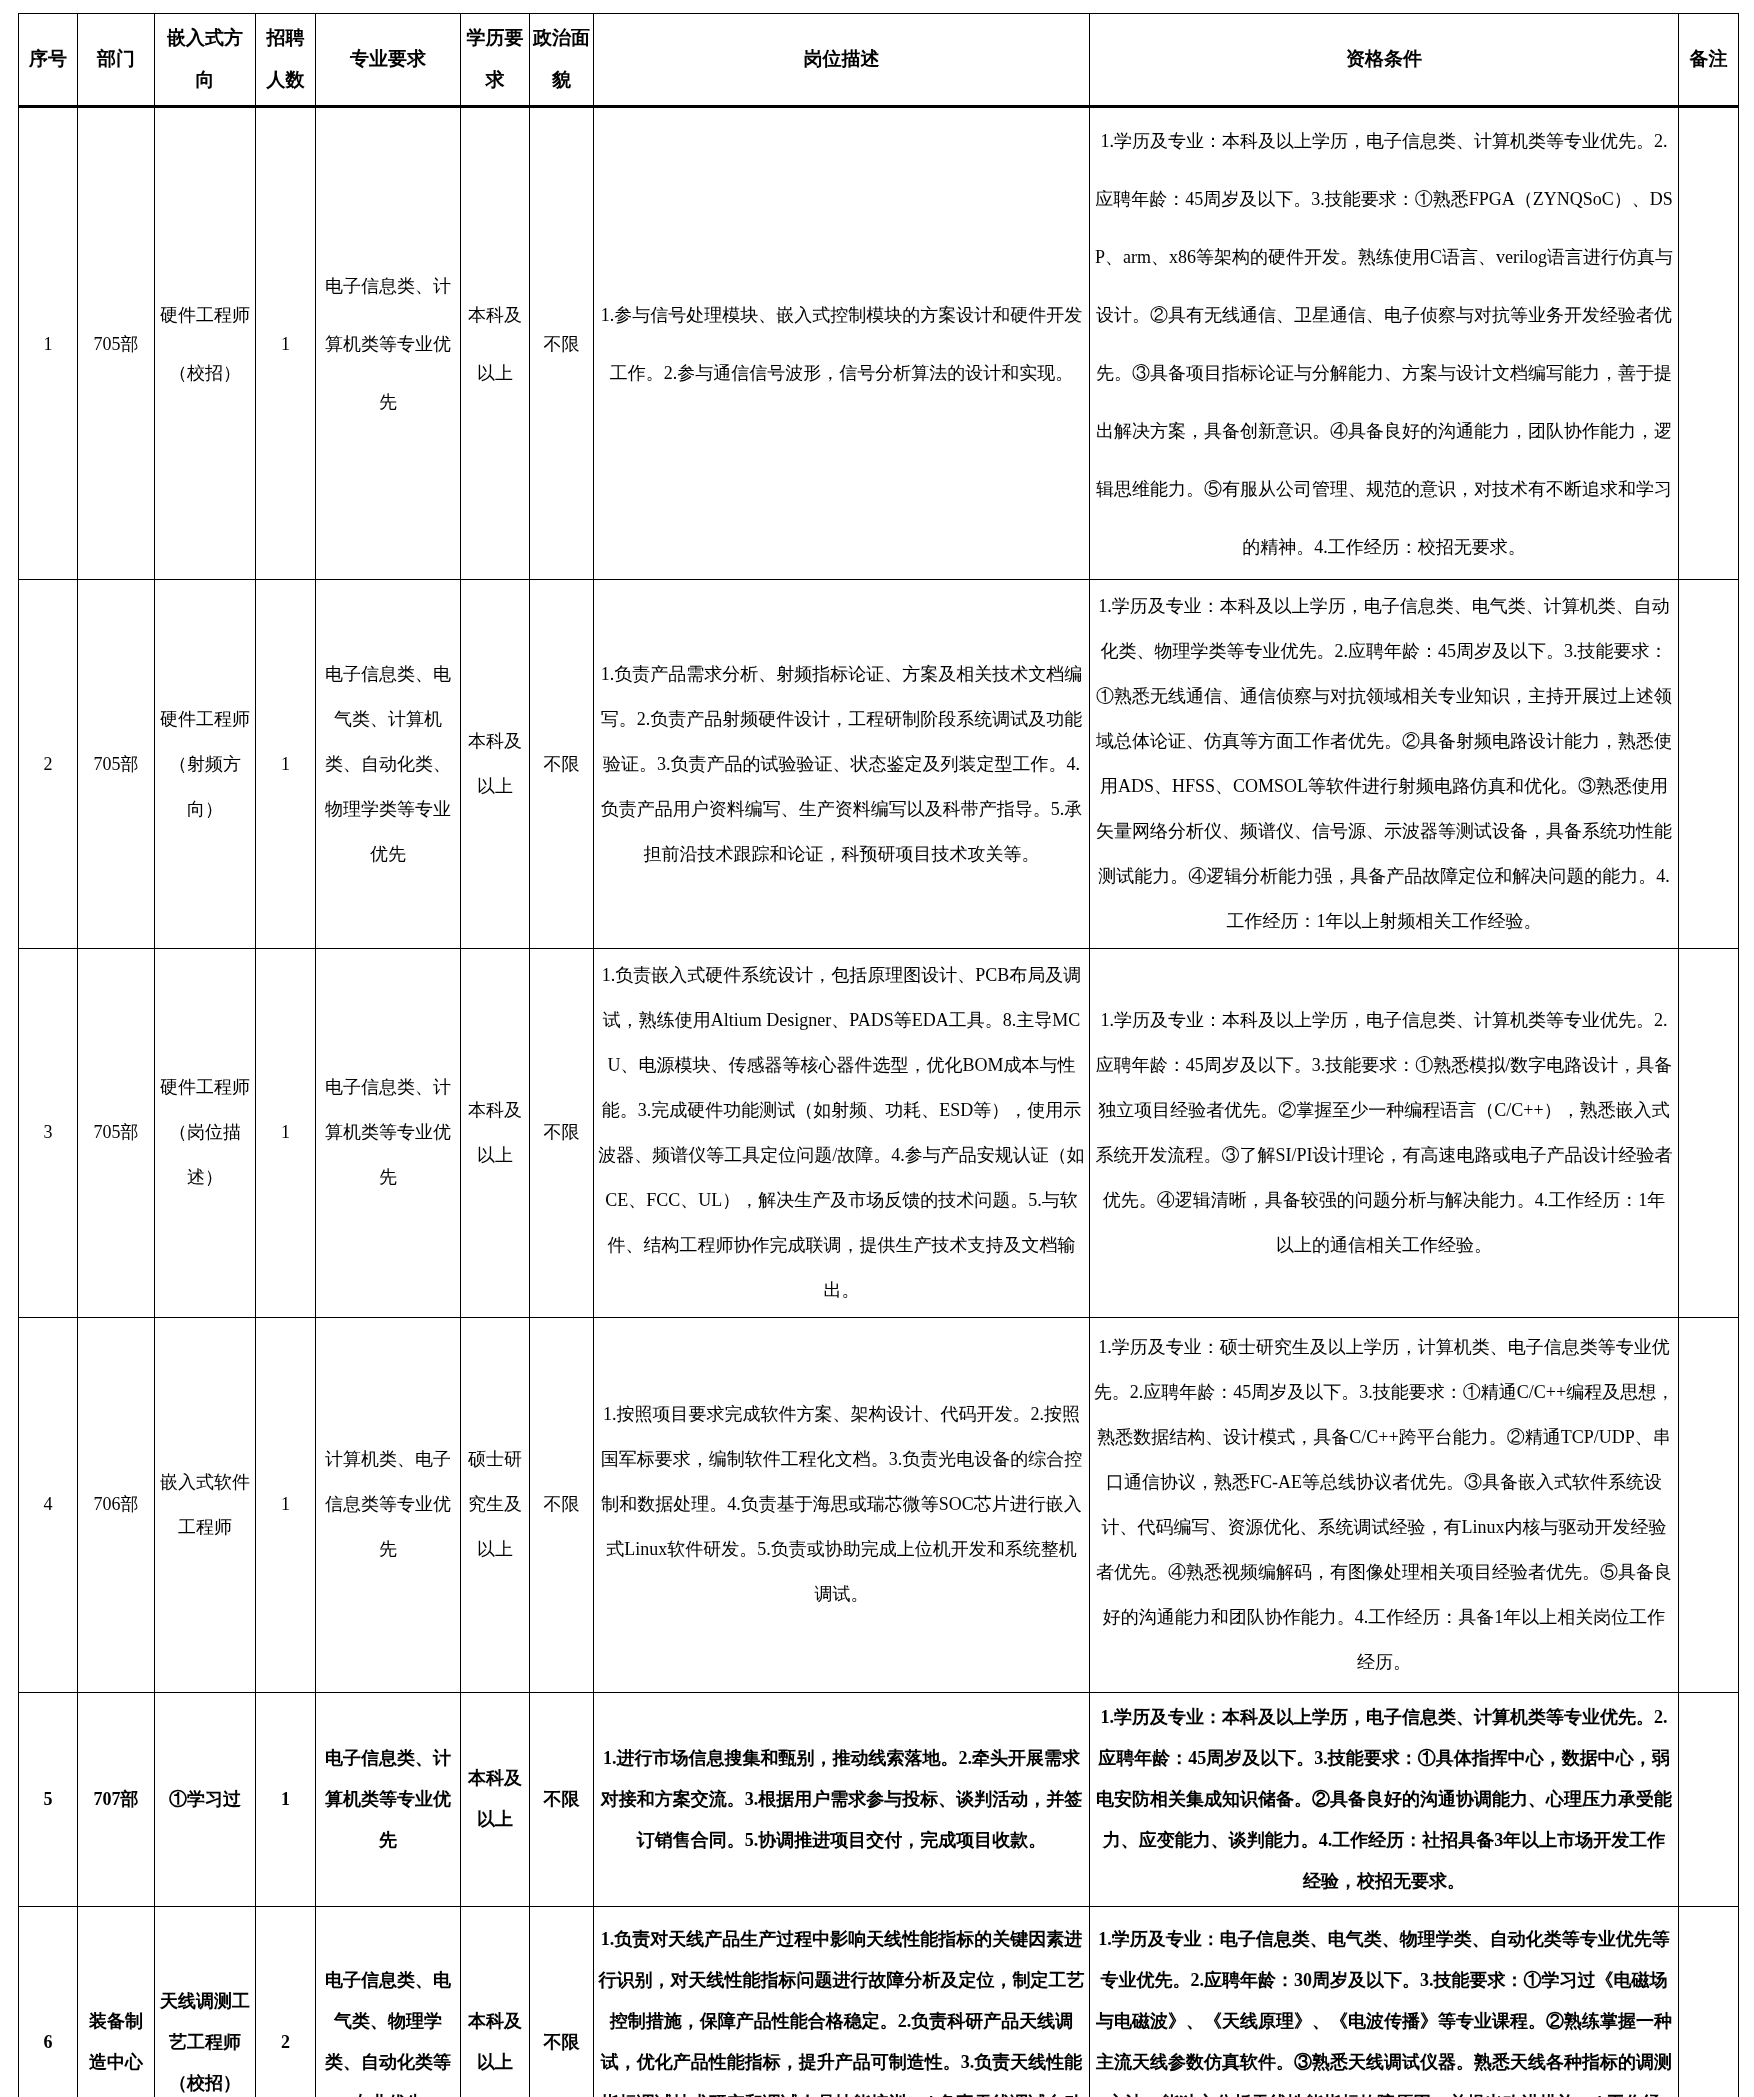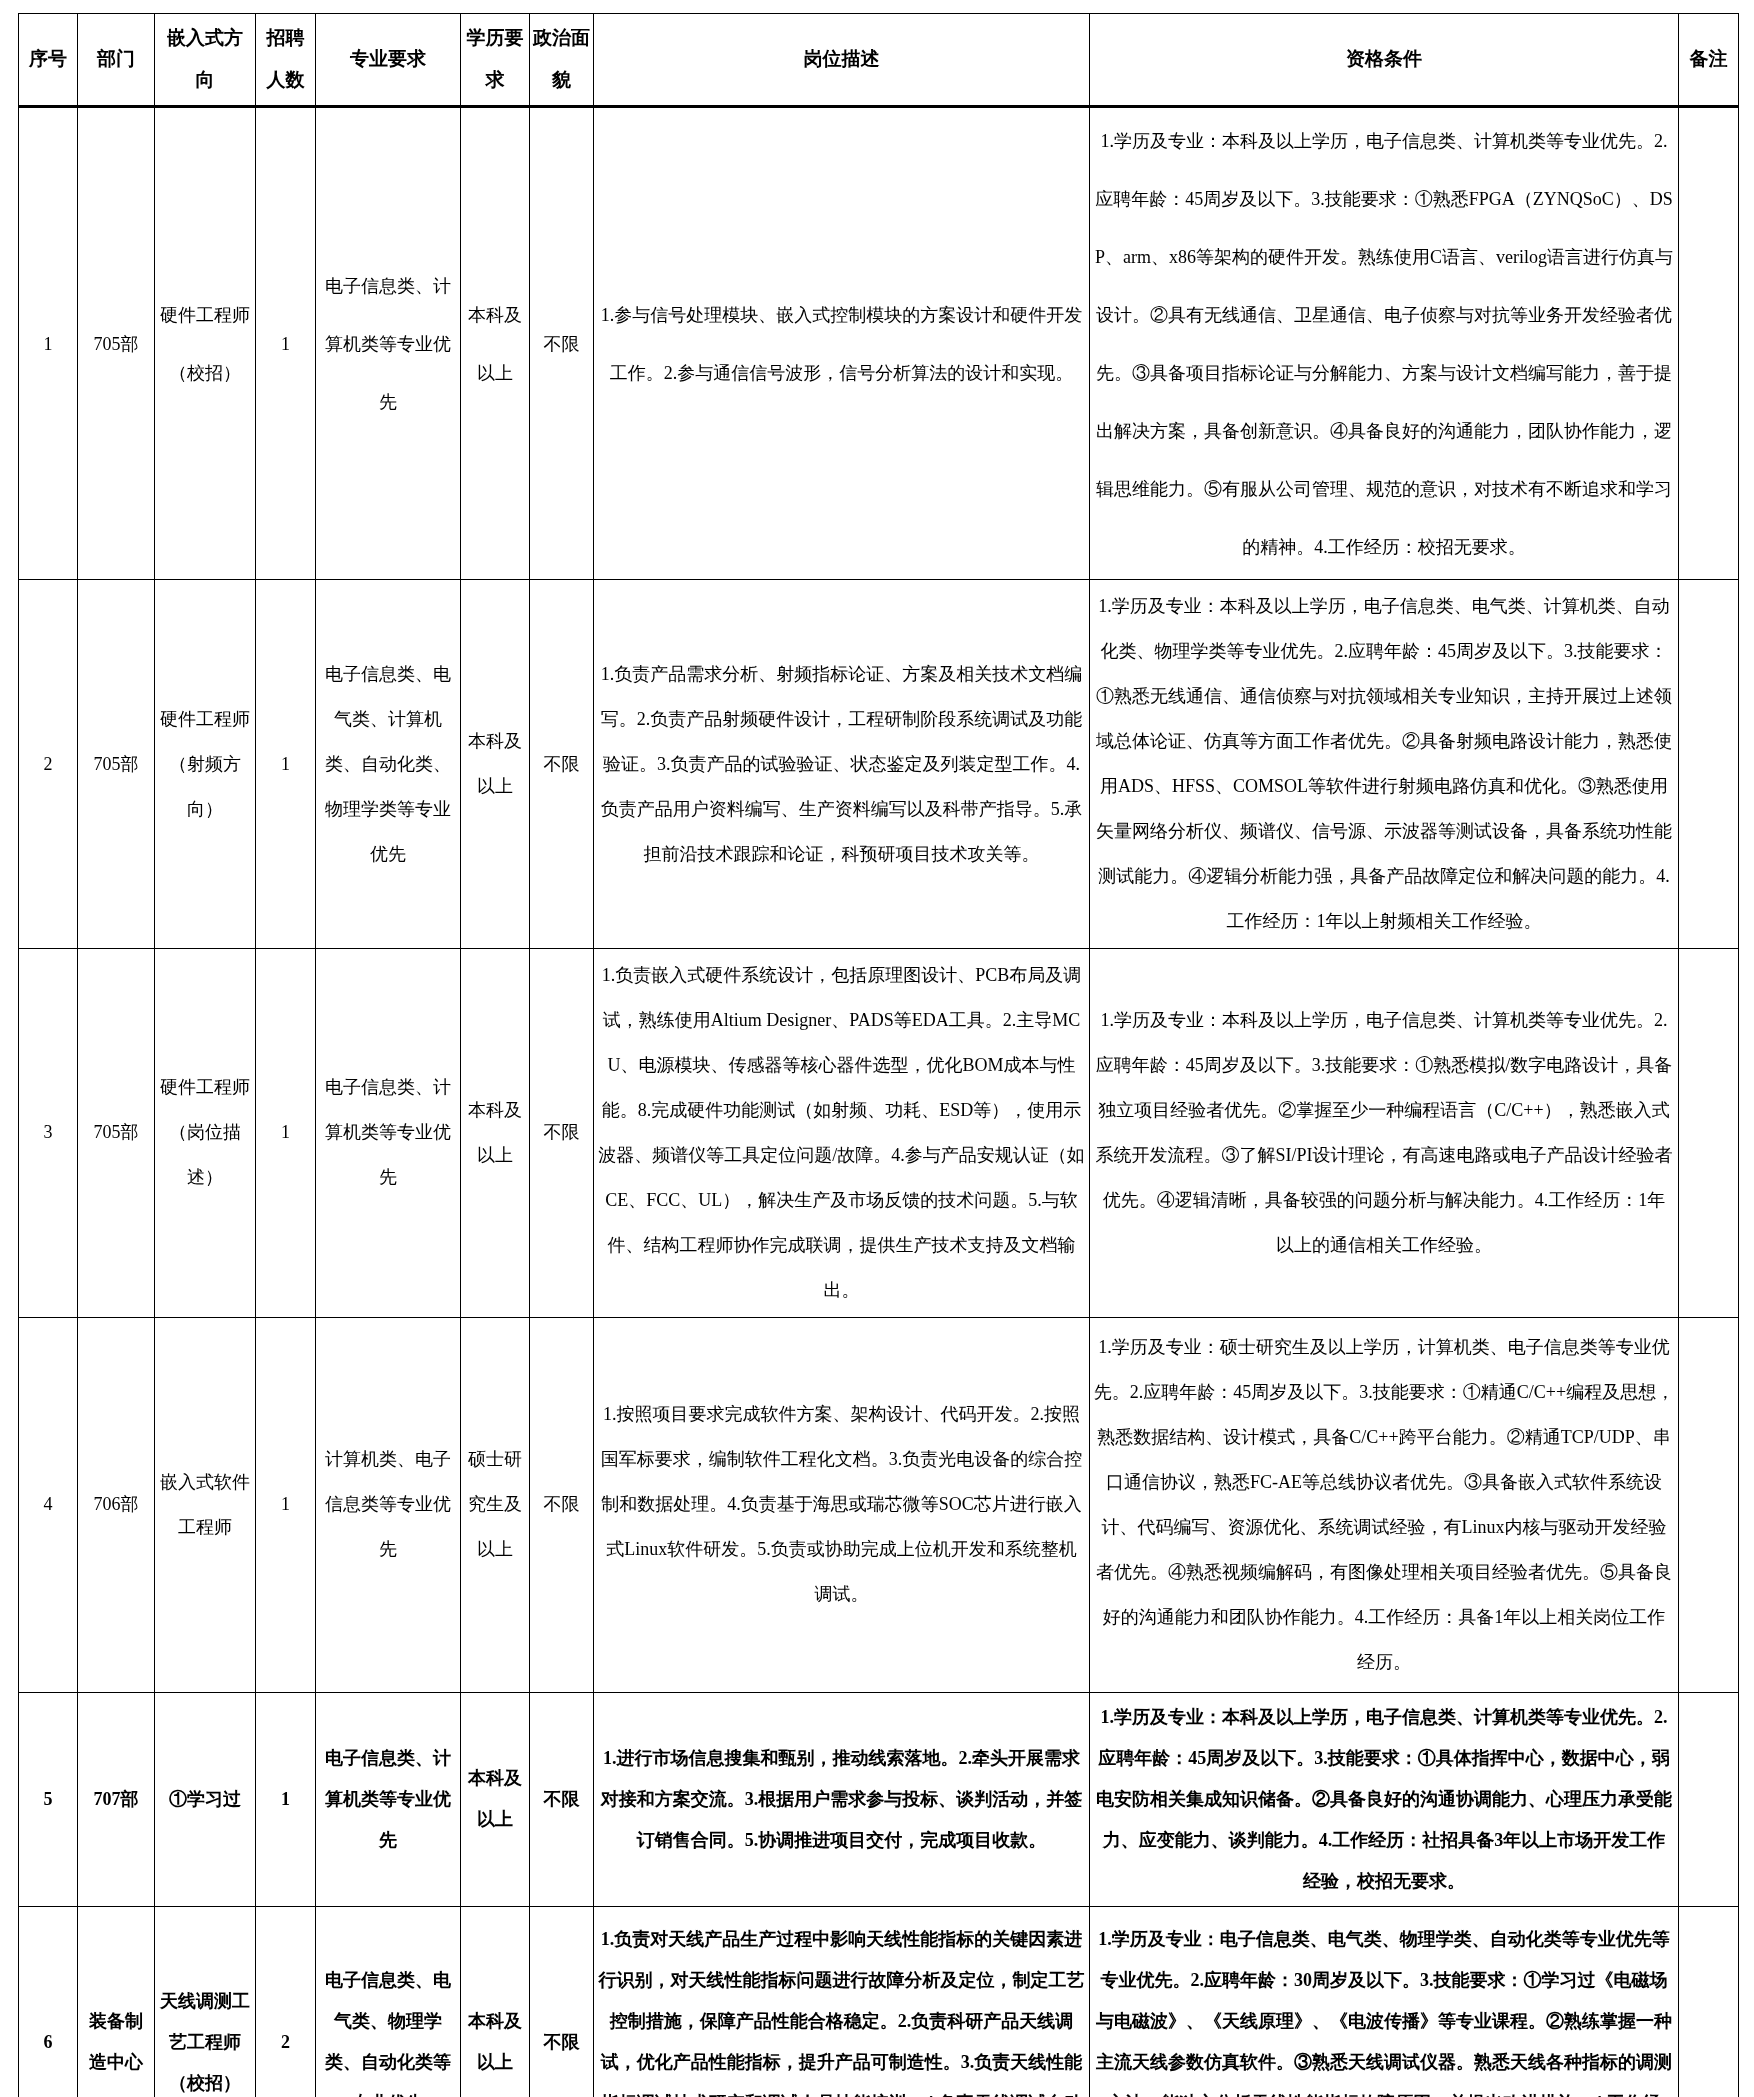--- a/index.html
+++ b/index.html
@@ -133,21 +133,21 @@
         <td></td>
       </tr>
       <tr class="h-r3 lead-m">
         <td>3</td>
         <td>705部</td>
         <td>硬件工程师（岗位描述）</td>
         <td>1</td>
         <td class="major-cell">电子信息类、计算机类等专业优先</td>
         <td>本科及以上</td>
         <td>不限</td>
-        <td class="text-block">1.负责嵌入式硬件系统设计，包括原理图设计、PCB布局及调试，熟练使用Altium Designer、PADS等EDA工具。2.主导MCU、电源模块、传感器等核心器件选型，优化BOM成本与性能。8.完成硬件功能测试（如射频、功耗、ESD等），使用示波器、频谱仪等工具定位问题/故障。4.参与产品安规认证（如CE、FCC、UL），解决生产及市场反馈的技术问题。5.与软件、结构工程师协作完成联调，提供生产技术支持及文档输出。</td>
+        <td class="text-block">1.负责嵌入式硬件系统设计，包括原理图设计、PCB布局及调试，熟练使用Altium Designer、PADS等EDA工具。8.主导MCU、电源模块、传感器等核心器件选型，优化BOM成本与性能。3.完成硬件功能测试（如射频、功耗、ESD等），使用示波器、频谱仪等工具定位问题/故障。4.参与产品安规认证（如CE、FCC、UL），解决生产及市场反馈的技术问题。5.与软件、结构工程师协作完成联调，提供生产技术支持及文档输出。</td>
         <td class="text-block">1.学历及专业：本科及以上学历，电子信息类、计算机类等专业优先。2.应聘年龄：45周岁及以下。3.技能要求：①熟悉模拟/数字电路设计，具备独立项目经验者优先。②掌握至少一种编程语言（C/C++），熟悉嵌入式系统开发流程。③了解SI/PI设计理论，有高速电路或电子产品设计经验者优先。④逻辑清晰，具备较强的问题分析与解决能力。4.工作经历：1年以上的通信相关工作经验。</td>
         <td></td>
       </tr>
       <tr class="h-r4 lead-m">
         <td>4</td>
         <td>706部</td>
         <td>嵌入式软件工程师</td>
         <td>1</td>
         <td class="major-cell">计算机类、电子信息类等专业优先</td>
         <td>硕士研究生及以上</td>

